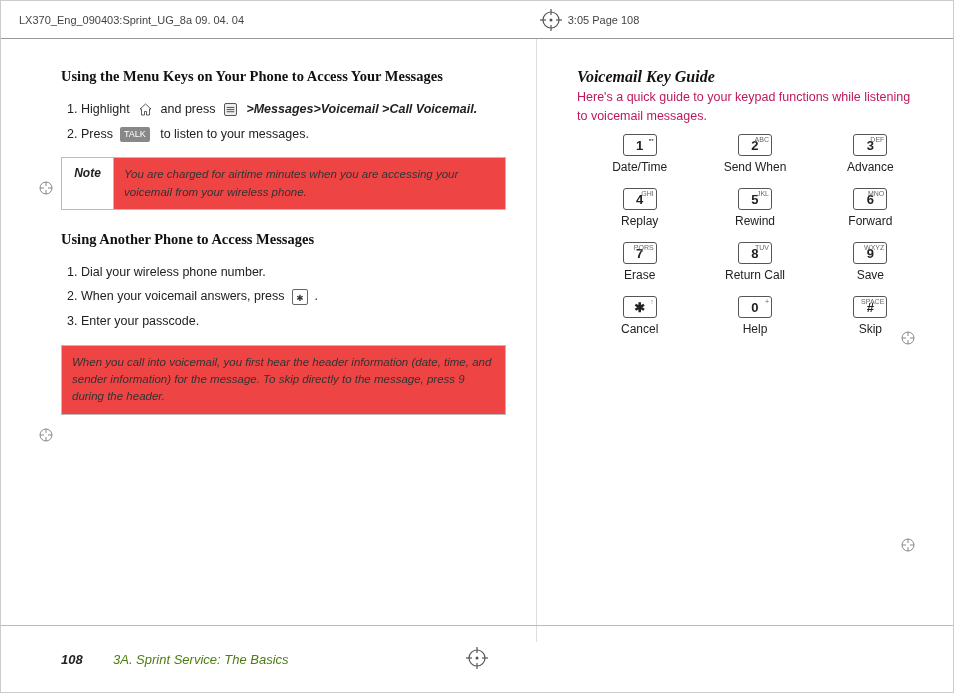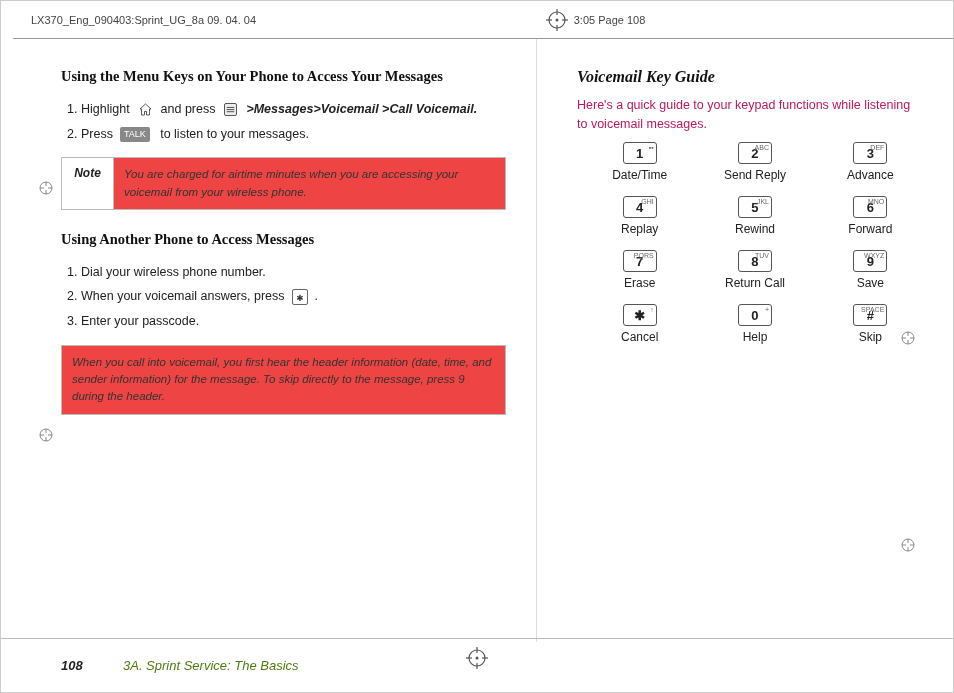--- a/index.html
+++ b/index.html
@@ -20,21 +20,21 @@
       height: 693px;
       position: relative;
       background: #fff;
       border: 1px solid #ccc;
     }
 
     
     .header-bar {
       position: absolute;
       top: 0;
-      left: 12px;
+      left: 0;
       right: 0;
       height: 38px;
       border-bottom: 1px solid #999;
       display: flex;
       align-items: center;
       justify-content: space-between;
       padding: 0 18px;
       font-size: 11px;
       color: #444;
     }
@@ -93,21 +93,20 @@
       margin-bottom: 14px;
       color: #111;
     }
 
     .section-title-italic {
       font-size: 16px;
       font-weight: bold;
       font-family: 'Times New Roman', Times, serif;
       font-style: italic;
       line-height: 1.3;
-      margin-bottom: 8px;
       color: #111;
     }
 
     
     ol {
       padding-left: 20px;
       margin-bottom: 12px;
     }
 
     ol li {
@@ -230,26 +229,26 @@
       color: #222;
       text-align: center;
     }
 
     
     .footer-bar {
       position: absolute;
       bottom: 0;
       left: 0;
       right: 0;
-      height: 54px;
+      height: 67px;
       border-top: 1px solid #bbb;
       display: flex;
       align-items: center;
       padding: 0 60px;
-      gap: 22px;
+      gap: 12px;
     }
 
     .footer-page {
       font-size: 13px;
       font-style: italic;
       font-weight: bold;
       color: #222;
       min-width: 40px;
     }
 
@@ -432,21 +431,21 @@
               <span style="font-size:13px; font-weight:bold;">1</span>
               <span class="key-superscript" style="position:absolute;top:1px;right:2px;font-size:7px;color:#666;">▪▪</span>
             </div>
             <div class="key-label">Date/Time</div>
           </div>
           <div class="key-cell">
             <div class="key-icon">
               <span style="font-size:13px; font-weight:bold;">2</span>
               <span class="key-superscript" style="position:absolute;top:1px;right:2px;font-size:7px;color:#666;">ABC</span>
             </div>
-            <div class="key-label">Send Reply</div>
+            <div class="key-label">Send When</div>
           </div>
           <div class="key-cell">
             <div class="key-icon">
               <span style="font-size:13px; font-weight:bold;">3</span>
               <span class="key-superscript" style="position:absolute;top:1px;right:2px;font-size:7px;color:#666;">DEF</span>
             </div>
             <div class="key-label">Advance</div>
           </div>
           <div class="key-cell">
             <div class="key-icon">

